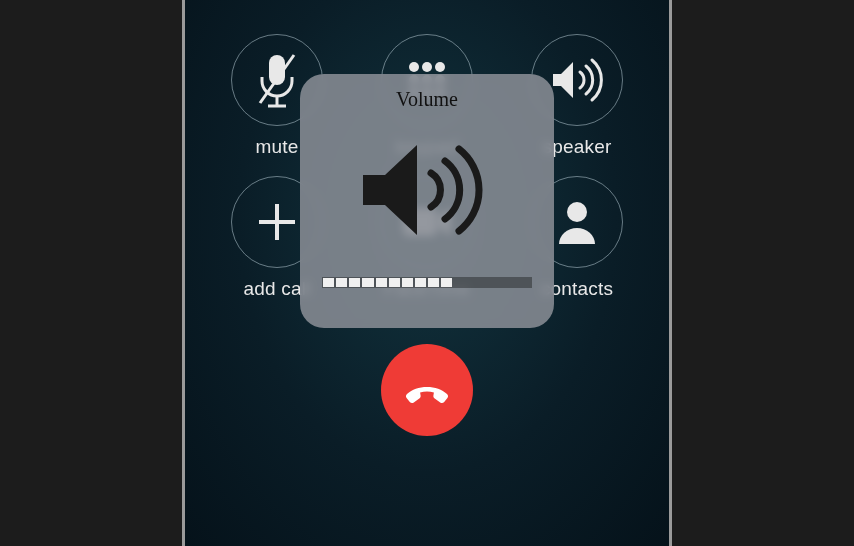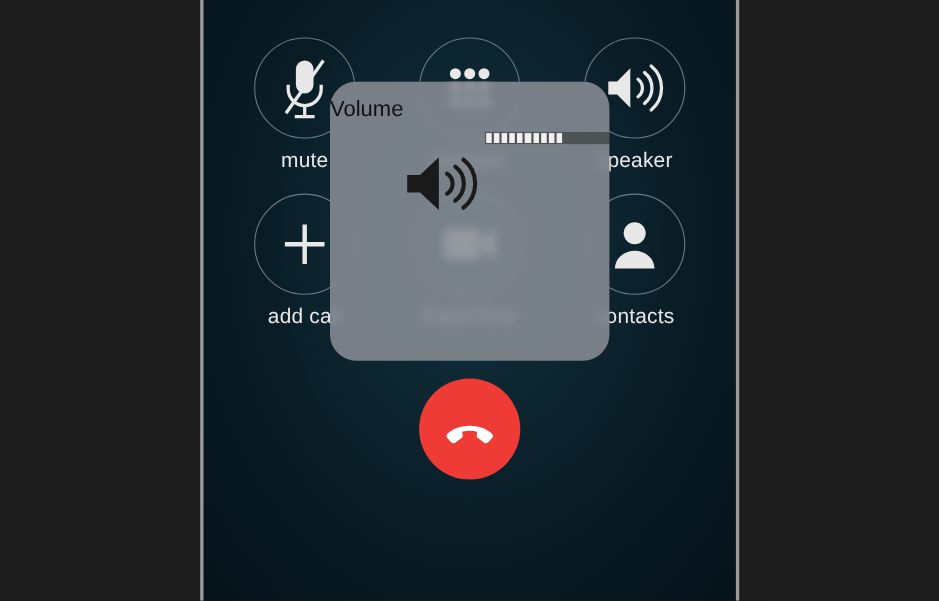--- a/index.html
+++ b/index.html
@@ -52,22 +52,23 @@
       cursor: pointer;
     }
     
     .hud {
       position: absolute;
       top: 74px; left: 50%; transform: translateX(-50%);
       width: 254px; height: 254px;
       border-radius: 24px;
       background: rgba(135,140,148,0.88);
       backdrop-filter: blur(4px);
-      display: flex; align-items: flex-start;
+      display: flex; flex-direction: column; align-items: center;
       padding-top: 14px;
+      font-family: Liberation Serif, serif;
     }
     .hud-title {
       font-size: 20px; font-weight: 500; color: #111;
     }
     .hud-icon {
       margin-top: 24px;
     }
     .vol-bar {
       margin-top: 32px;
       width: 210px; height: 11px;

